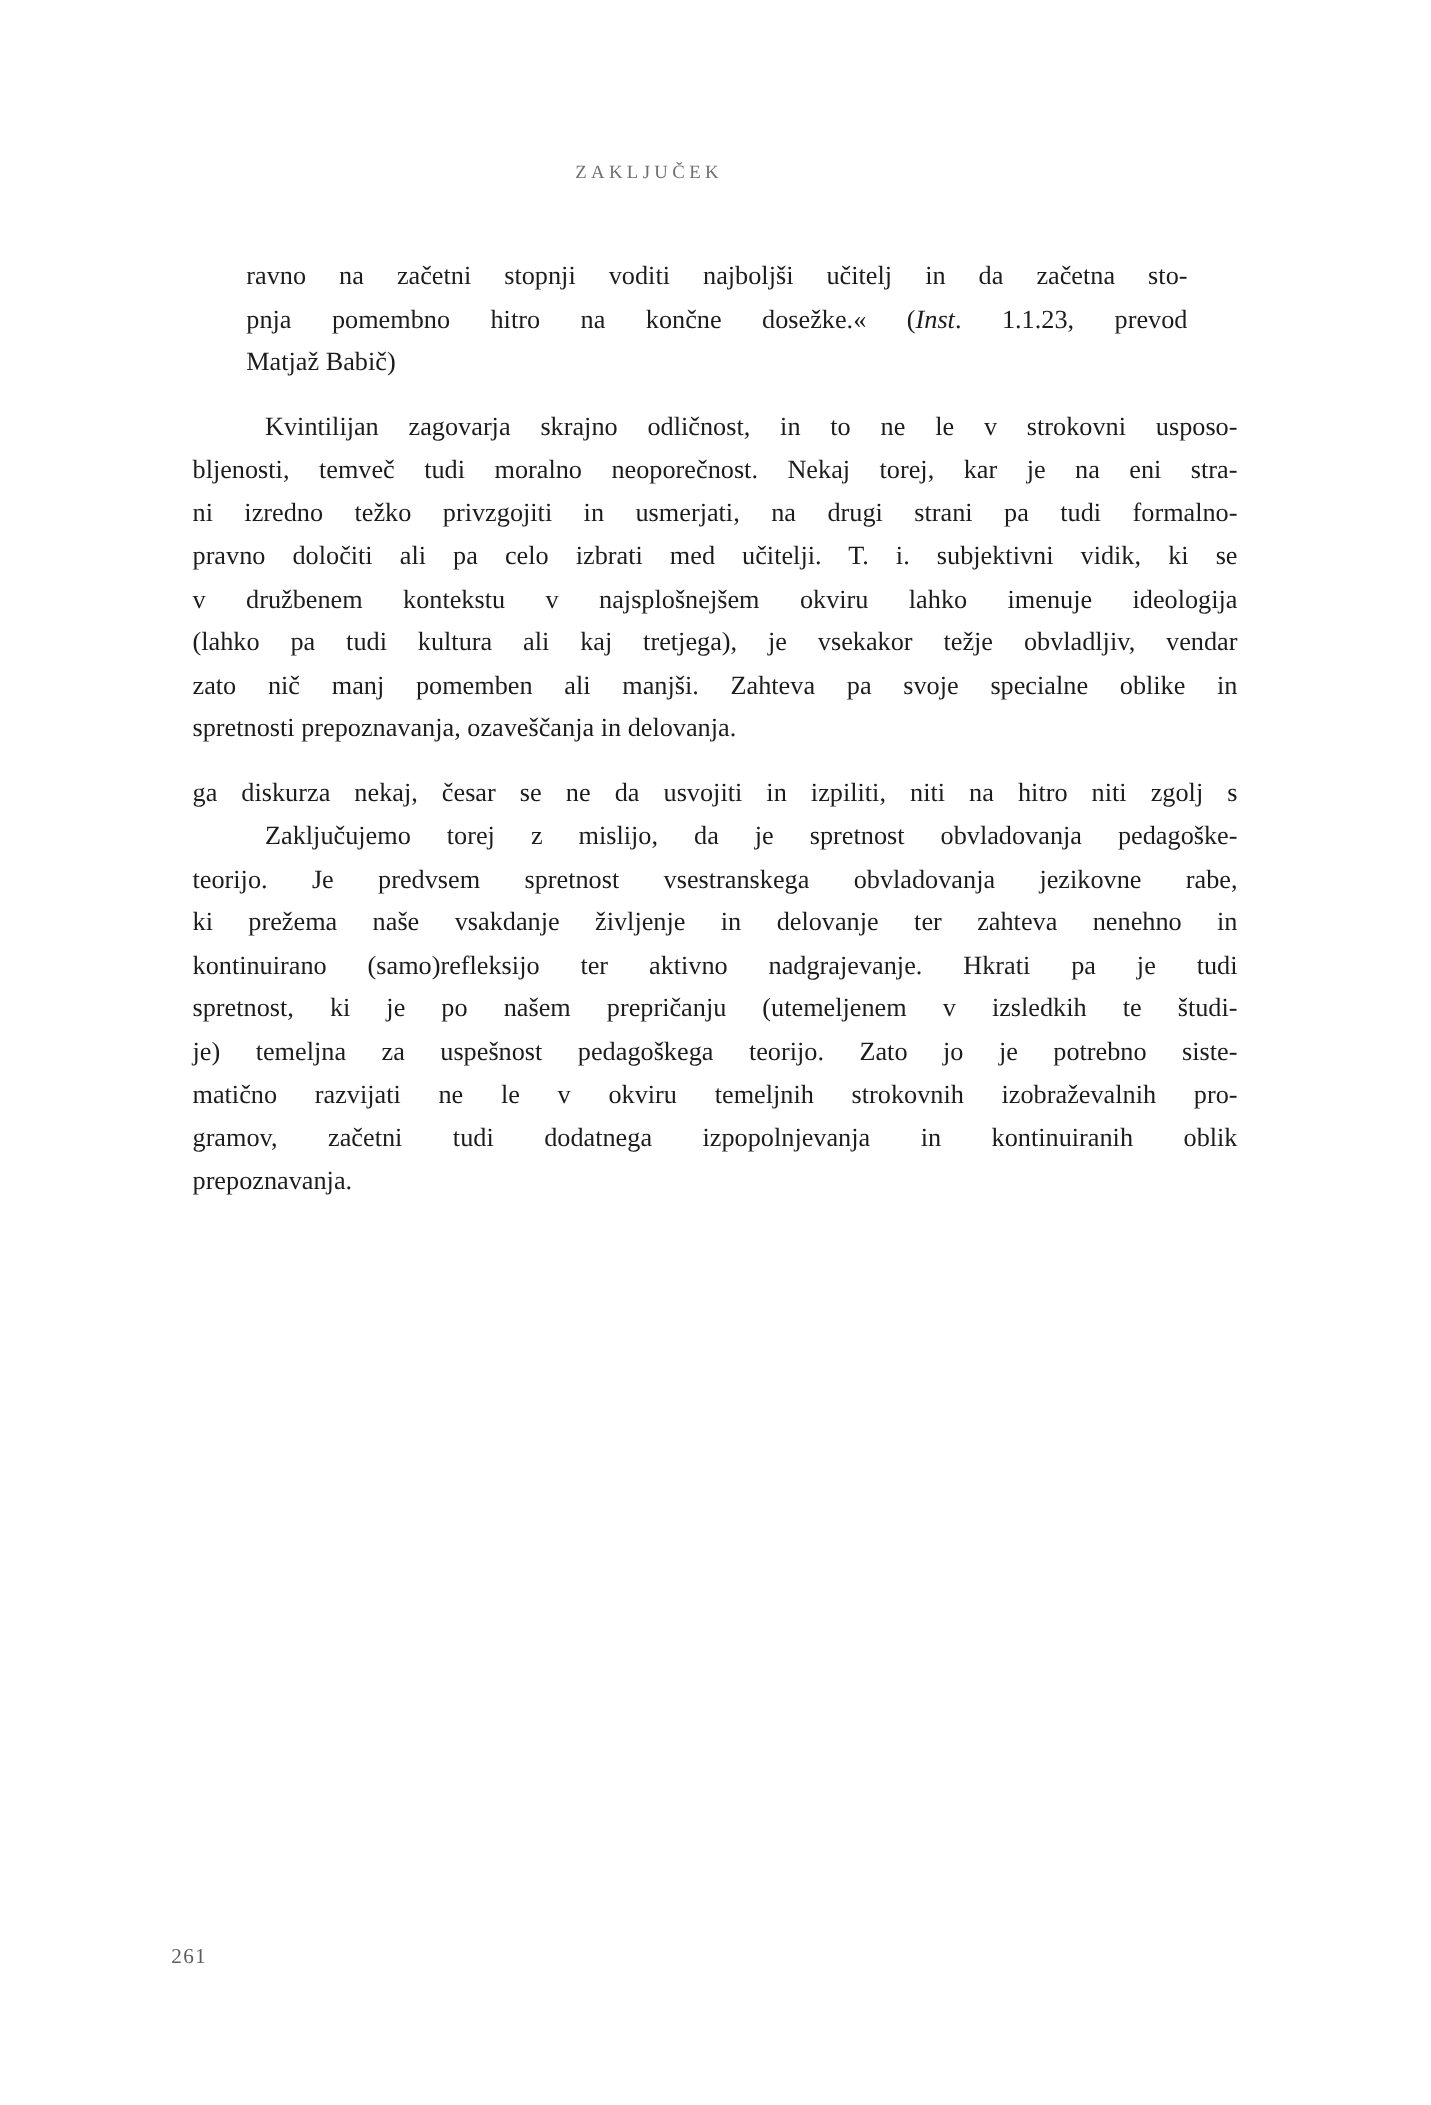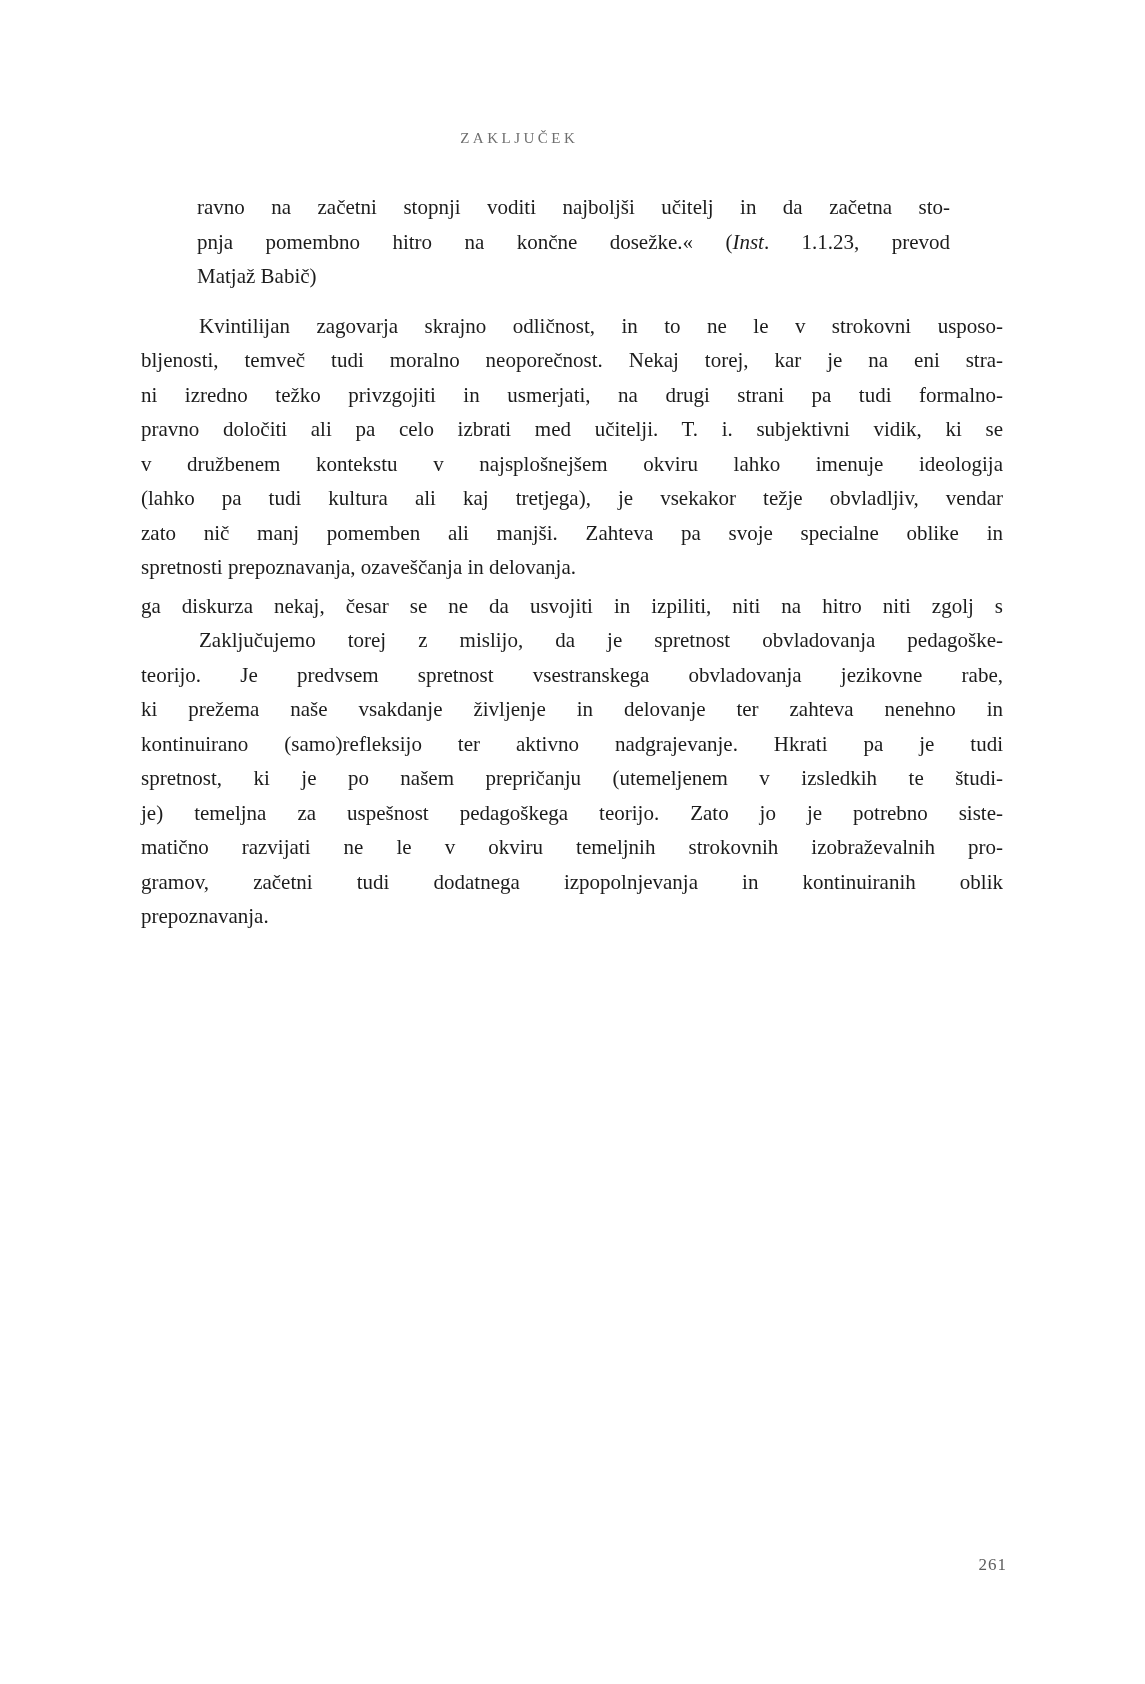--- a/index.html
+++ b/index.html
@@ -29,21 +29,21 @@
     color: #6f6f6f;
     text-transform: uppercase;
   }
   .text-col {
     position: absolute;
     left: 137px;
     top: 186px;
     width: 870px;
     font-size: 21px;
   }
-  .block { margin: 4px; }
+  .block { margin: 17px; }
   .block.quote {
     margin-left: 60px;
     margin-right: 57px;
     margin-bottom: 15px;
   }
   .ln {
     line-height: 34.5px;
     text-align: left;
     min-height: 34.5px;
   }
@@ -53,21 +53,20 @@
   }
   .ln.ind {
     padding-left: 58px;
   }
   .it { font-style: italic; }
   .folio {
     position: absolute;
     top: 1554px;
     left: 137px;
     width: 870px;
-    text-align: right;
     font-size: 17px;
     line-height: 22px;
     color: #5d5d5d;
     font-variant-numeric: oldstyle-nums;
     letter-spacing: 1px;
   }
 </style>
 </head>
 <body>
 

